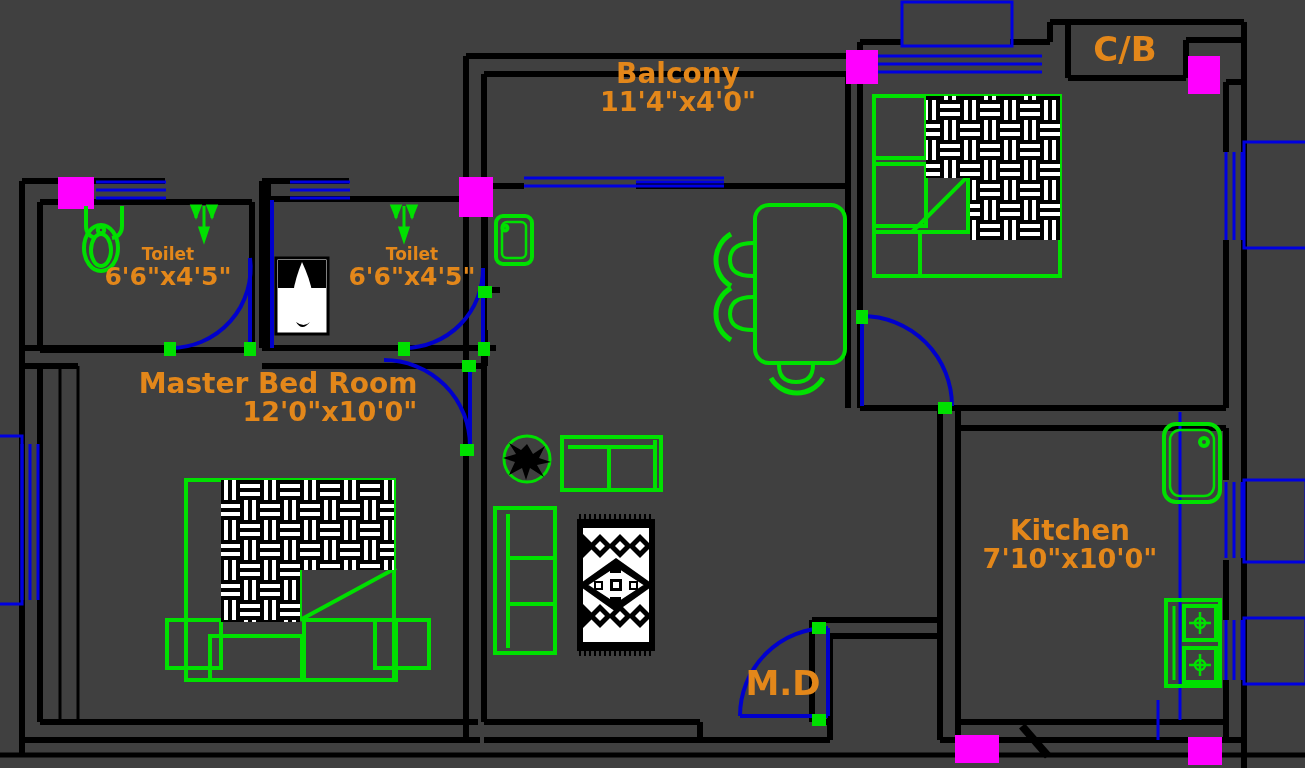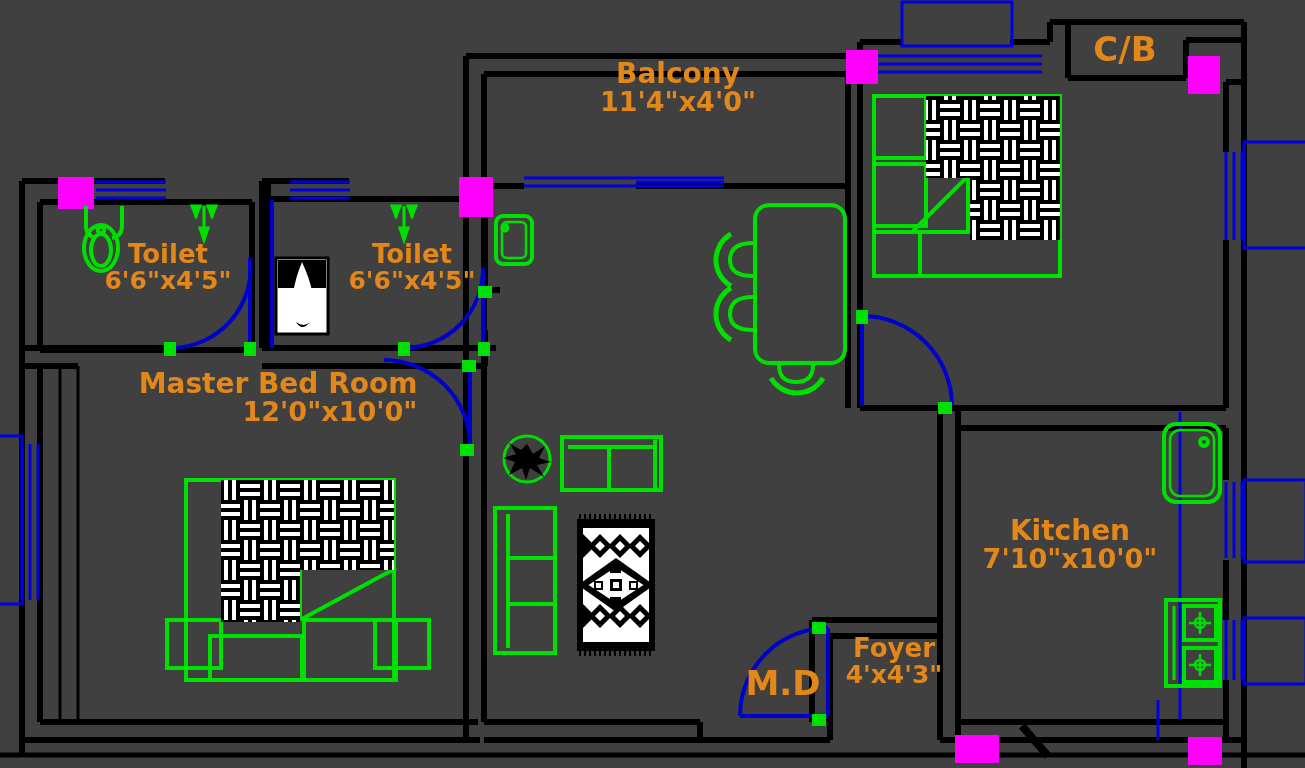--- a/index.html
+++ b/index.html
@@ -4,21 +4,21 @@
 <style>
   html,body{margin:0;padding:0;background:#ffffff;}
   body{font-family:"DejaVu Sans", sans-serif;}
   #plan{position:relative;width:1305px;height:768px;background:#404040;overflow:hidden;}
   #plan svg{position:absolute;left:0;top:0;}
   .lbl{position:absolute;color:#E3871A;font-family:"DejaVu Sans", sans-serif;font-weight:bold;text-align:center;line-height:1.04;white-space:nowrap;letter-spacing:0px;}
   .lbl .l1{display:block;}
   .lbl .l2{display:block;}
   .sz28 .l1{font-size:28px;}
   .sz28 .l2{font-size:27px;}
-  .sz26 .l1{font-size:26px;}
+  .sz26 .l1{font-size:17px;}
   .sz26 .l2{font-size:25px;}
   .one{font-size:34px;}
 </style>
 </head>
 <body>
 
 <div id="plan">
 
 <svg width="1305" height="768" viewBox="0 0 1305 768">
   <defs>
@@ -466,24 +466,20 @@
   <span class="l1">Master  Bed  Room</span>
   <span class="l2">12'0"x10'0"</span>
 </div>
 
 
 <div class="lbl sz28" style="left:1070px;top:545px;transform:translate(-50%,-50%);">
   <span class="l1">Kitchen</span>
   <span class="l2">7'10"x10'0"</span>
 </div>
 
-<div class="lbl sz26" style="left:894px;top:662px;transform:translate(-50%,-50%);">
-  <span class="l1">Foyer</span>
-  <span class="l2">4'x4'3"</span>
-</div>
 
 <div class="lbl" style="left:1125px;top:50px;transform:translate(-50%,-50%);">
   <span class="one">C/B</span>
 </div>
 
 <div class="lbl" style="left:783px;top:684px;transform:translate(-50%,-50%);">
   <span class="one">M.D</span>
 </div>
 
 </div>

